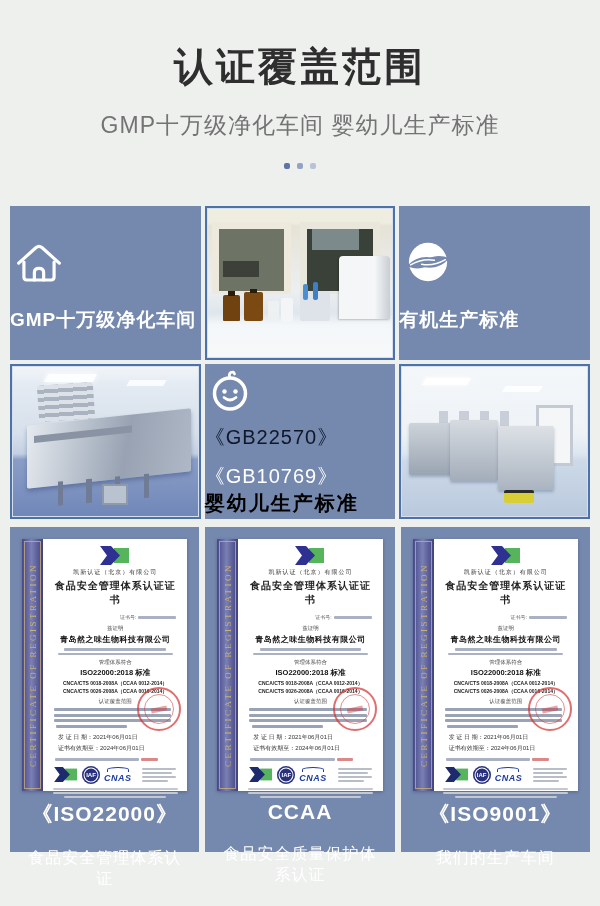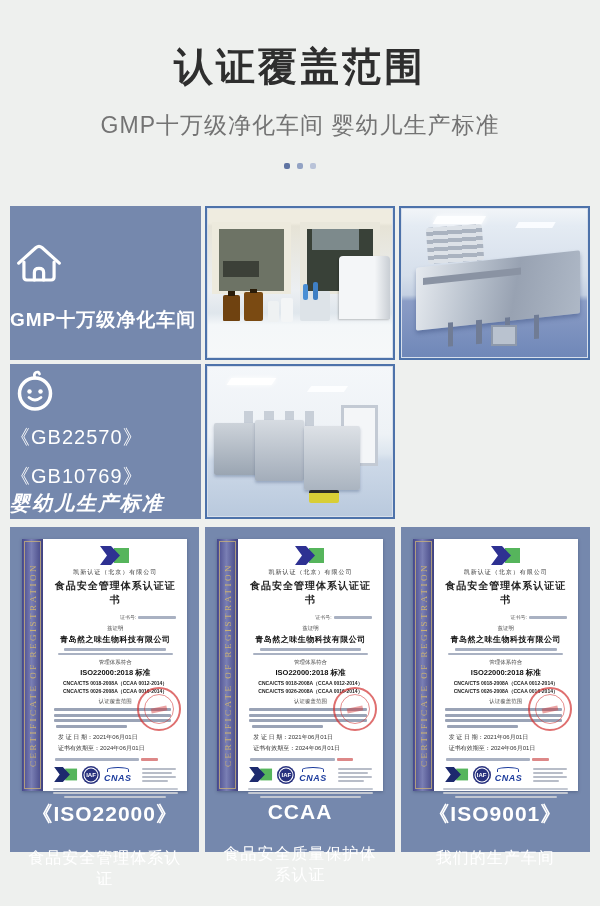--- a/index.html
+++ b/index.html
@@ -14,23 +14,23 @@
   .dot { width:6px; height:6px; border-radius:2px; }
   .dot-0 { background:#5f74a2; }
   .dot-1 { background:#93a3c4; }
   .dot-2 { background:#b9c3d8; }
 
   
   .grid { margin:37px 10px 0; display:grid; grid-template-columns:repeat(3,1fr); grid-template-rows:154px 155px; gap:4px; }
   .tile-feature { background:#7588ad; display:flex; flex-direction:column; align-items:flex-start; justify-content:center; }
   .tile-feature .ficon { width:58px; height:58px; }
   .tile-feature .flabel { margin-top:16px; color:#fff; font-size:19px; font-weight:600; letter-spacing:1px; text-align:center; }
-  .tile-feature .fline1 { margin-top:8px; color:#ffffff; font-size:20px; letter-spacing:1px; }
+  .tile-feature .fline1 { margin-top:8px; color:#0f172a; font-size:20px; letter-spacing:1px; }
   .tile-feature .fline2 { margin-top:12px; color:#fff; font-size:20px; letter-spacing:1px; }
-  .tile-feature .fline3 { margin-top:0; color:#ffffff; font-size:20px; font-weight:700; letter-spacing:2px;font-style:italic; }
+  .tile-feature .fline3 { margin-top:0; color:#000000; font-size:20px; font-weight:700; letter-spacing:2px; }
   .tile-feature.baby .ficon { width:50px; height:50px; }
 
   .photo { position:relative; border:2px solid #4d72aa; box-shadow:inset 0 0 0 1px #d7dfeb; overflow:hidden; }
 
   
   .photo-lab { background:linear-gradient(#efece0 0%, #efece0 10%, #e6e3d6 12%, #eceff2 55%, #dfe6ec 70%, #f4f7f9 78%, #f6f8f9 100%); }
   .lab-hood-l { position:absolute; left:3%; top:9%; width:42%; height:48%; background:#6d7365; border:7px solid #edeadd; border-bottom-width:3px; }
   .lab-hood-l::after{ content:""; position:absolute; left:6%; top:52%; width:55%; height:26%; background:#3c4038; }
   .lab-hood-r { position:absolute; left:50%; top:9%; width:43%; height:48%; background:#394138; border:7px solid #e9e7db; border-bottom-width:3px; }
   .lab-hood-r::after{ content:""; position:absolute; left:8%; top:0; width:70%; height:35%; background:#7d8a8c; }
@@ -134,20 +134,30 @@
       <div class="lab-hood-l"></div>
       <div class="lab-hood-r"></div>
       <div class="lab-instr"></div>
       <div class="lab-bottle-a1"></div>
       <div class="lab-bottle-a2"></div>
       <div class="lab-bottle-w1"></div>
       <div class="lab-bottle-w2"></div>
       <div class="lab-rack"></div>
     </div>
 
+    <div class="tile-feature">
+      <svg class="ficon" viewBox="0 0 100 100">
+        <circle cx="50" cy="50" r="33" fill="#fff"></circle>
+        <path d="M14 57 C28 40 50 38 64 45 C54 60 30 66 14 57 Z" fill="#7588ad"></path>
+        <path d="M86 44 C72 61 50 63 36 56 C46 41 70 35 86 44 Z" fill="#7588ad"></path>
+        <path d="M20 55 C34 47 50 45 61 47" stroke="#fff" stroke-width="2.5" fill="none" stroke-linecap="round"></path>
+        <path d="M80 46 C66 54 50 56 39 54" stroke="#fff" stroke-width="2.5" fill="none" stroke-linecap="round"></path>
+      </svg>
+      <div class="flabel">有机生产标准</div>
+    </div>
 
     <div class="photo photo-line">
       <div class="line-light1"></div>
       <div class="line-light2"></div>
       <div class="line-hopper"></div>
       <div class="line-machines"></div>
       <div class="line-legs"></div>
       <div class="line-stool"></div>
     </div>
 

